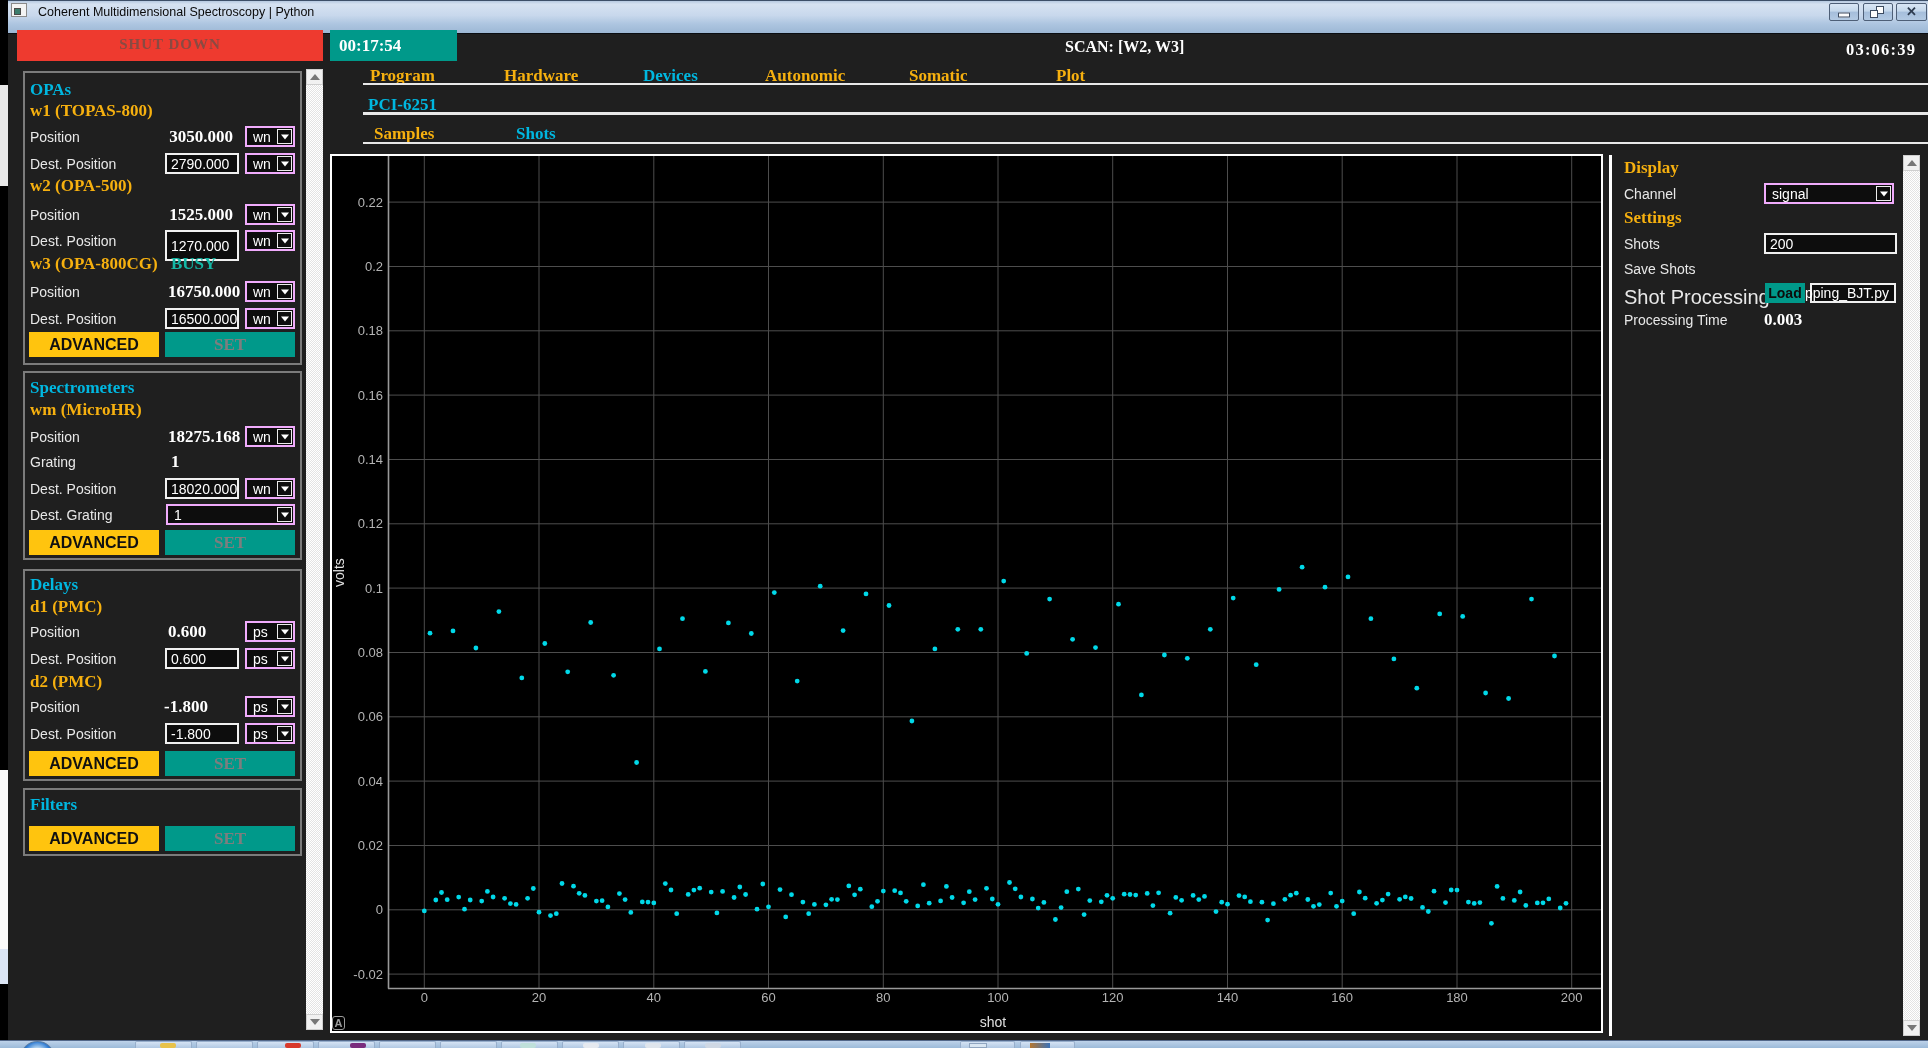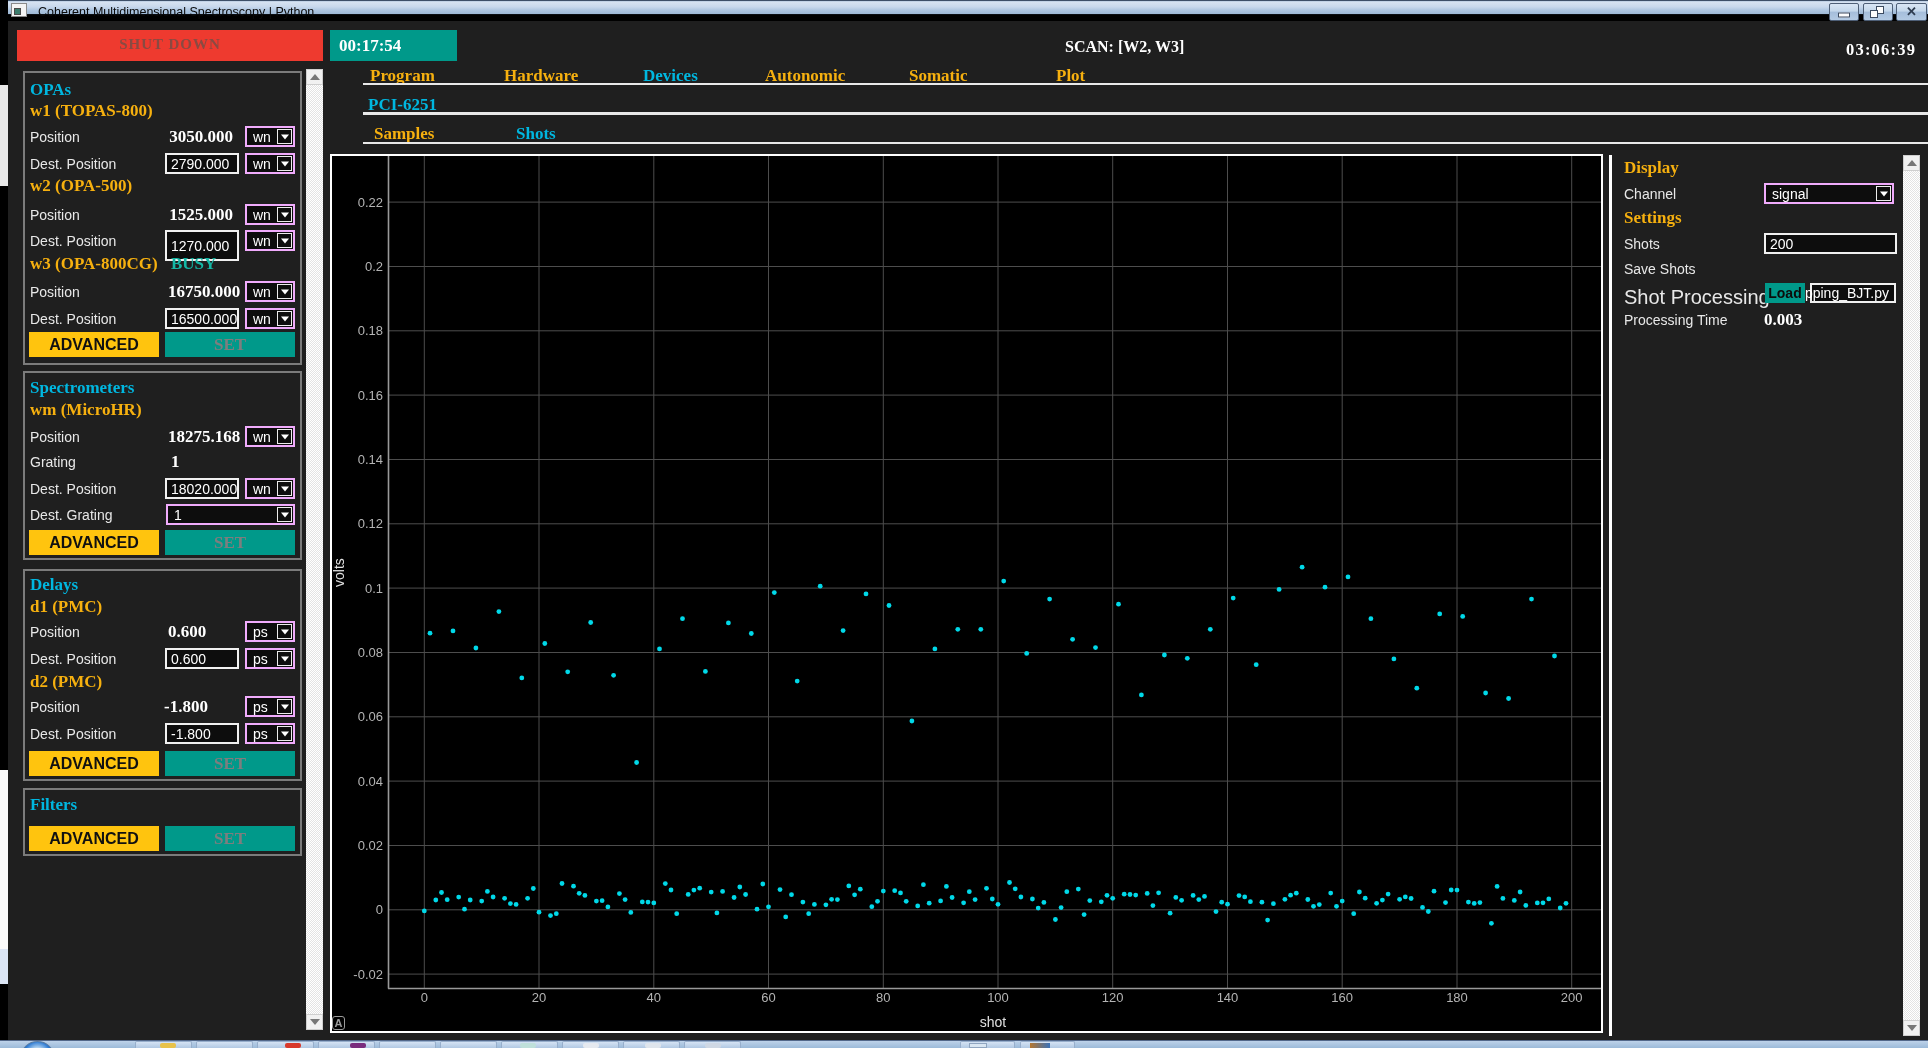--- a/index.html
+++ b/index.html
@@ -1,20 +1,20 @@
 <!DOCTYPE html>
 <html><head><meta charset="utf-8">
 <style>
 * { margin:0; padding:0; box-sizing:border-box; }
 html,body { width:1928px; height:1048px; overflow:hidden; background:#000;
   font-family:"Liberation Sans", sans-serif; }
 .abs { position:absolute; }
 
 #app { position:absolute; left:8px; top:21px; width:1920px; height:1019px; background:#1f1f1f; }
-#titlebar { position:absolute; left:8px; top:0; width:1920px; height:14px;
+#titlebar { position:absolute; left:8px; top:0; width:1920px; height:33px;
   background:linear-gradient(#b6c9e0 0%,#d6e2f1 10%,#c8d8ec 45%,#adc5e0 72%,#9db8d5 100%);
   border-top:1px solid #3d4f68; box-shadow:0 1px 0 #0a0d12; }
 #titlebar .ttl { position:absolute; left:30px; top:4px; font-size:12.5px; color:#0a0a0a; }
 .wicon { position:absolute; left:3px; top:2px; width:16px; height:14px; background:#f4f4f4;
   border:1px solid #8a8a8a; }
 .wicon i { position:absolute; left:2px; top:4px; width:7px; height:7px; background:#3d7d6d; display:block; border:1px solid #4a4a4a; }
 .wbtn { position:absolute; top:2px; height:18px; width:30px; border:1px solid #4e5f77; border-radius:2px;
   background:linear-gradient(#d9e6f5 0%,#c4d7eb 45%,#a5bedb 50%,#b3cae3 100%); }
 .wbtn .g { position:absolute; left:50%; top:50%; transform:translate(-50%,-50%); }
 

